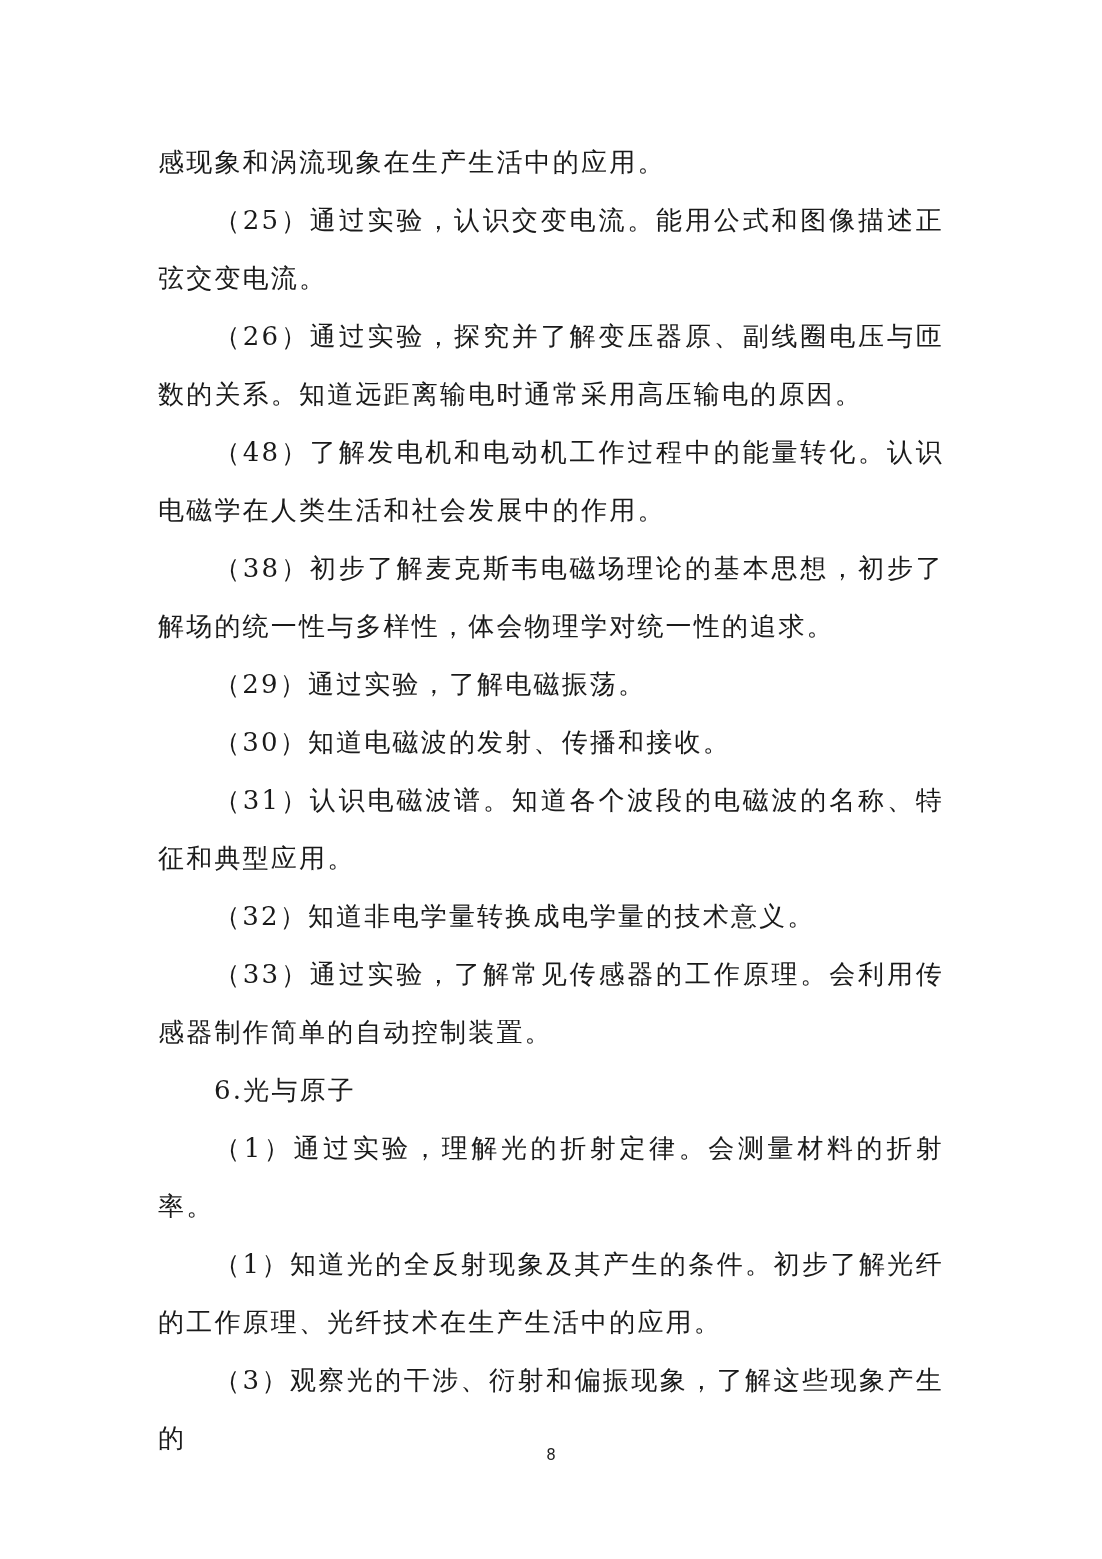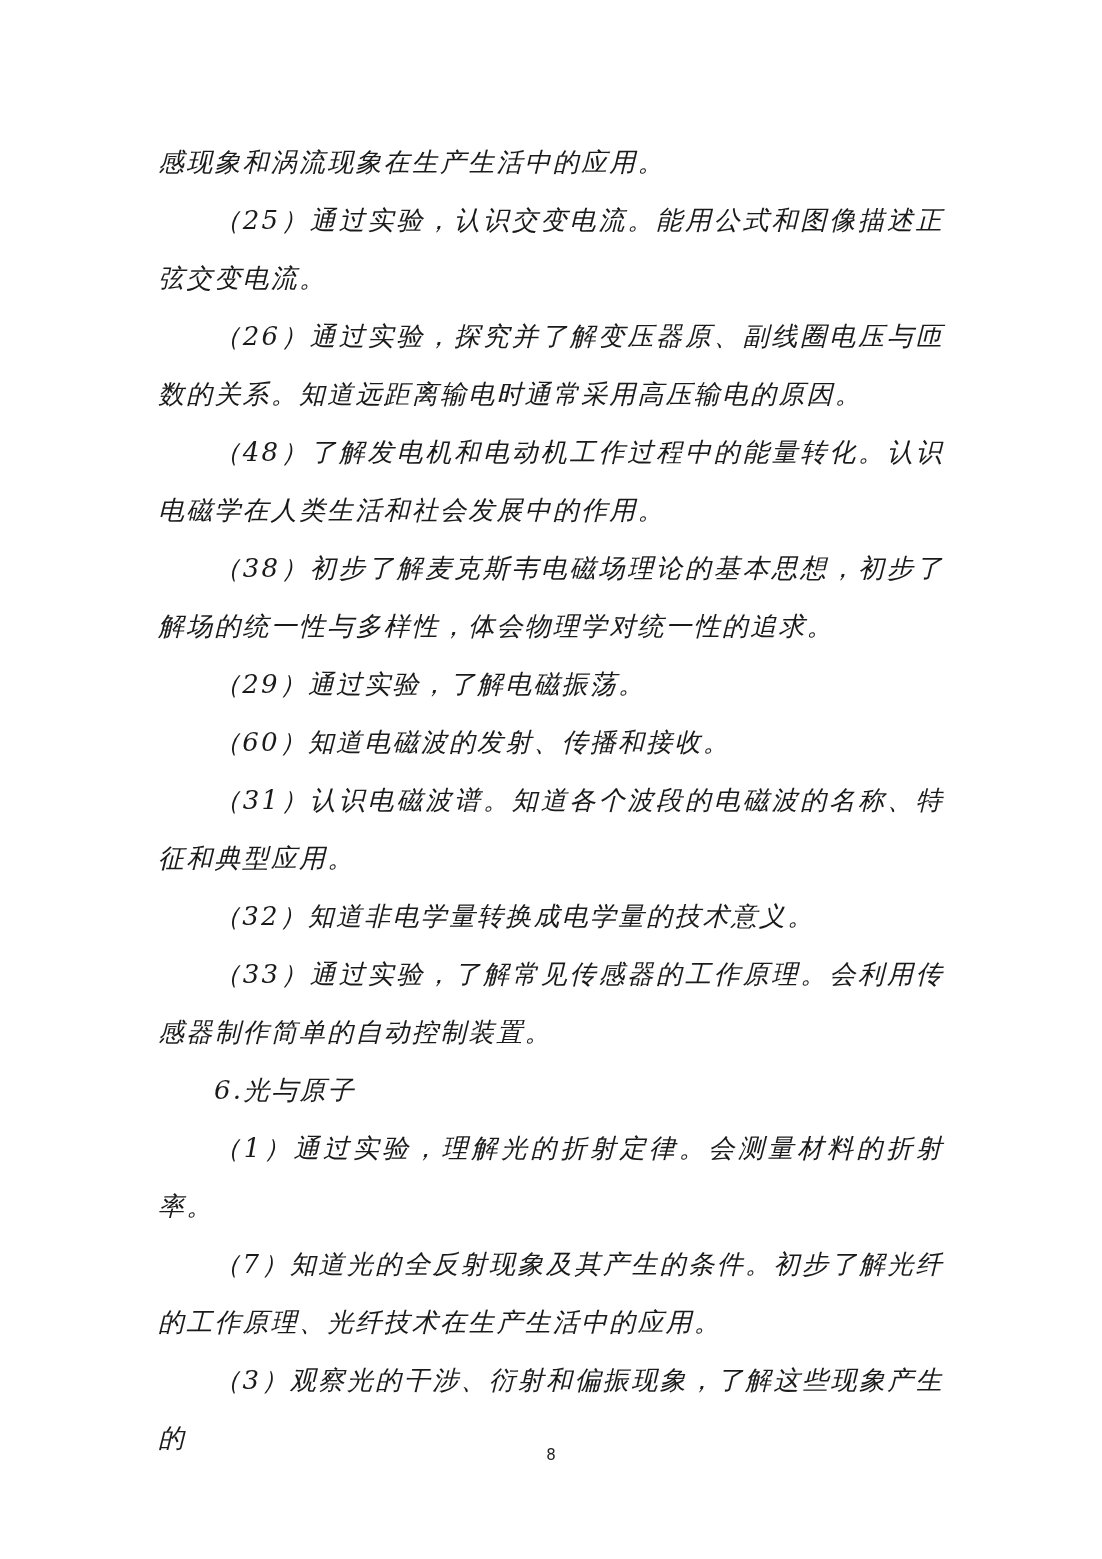--- a/index.html
+++ b/index.html
@@ -13,21 +13,20 @@
       position: relative;
       overflow: hidden;
       font-family: "DejaVu Serif", "Liberation Serif", serif;
       color: #1a1a1a;
     }
     .page {
       position: absolute;
       left: 158px;
       top: 133px;
       width: 786px;
-      font-style: italic;
     }
     .para {
       margin: 0;
       font-size: 26px;
       line-height: 58px;
       letter-spacing: 2.2px;
       text-align: justify;
       text-align-last: left;
       word-break: break-all;
     }
@@ -51,23 +50,23 @@
 </head>
 <body>
 
 <div class="page">
   <p class="para">感现象和涡流现象在生产生活中的应用。</p>
   <p class="para indent">（25）通过实验，认识交变电流。能用公式和图像描述正弦交变电流。</p>
   <p class="para indent">（26）通过实验，探究并了解变压器原、副线圈电压与匝数的关系。知道远距离输电时通常采用高压输电的原因。</p>
   <p class="para indent">（48）了解发电机和电动机工作过程中的能量转化。认识电磁学在人类生活和社会发展中的作用。</p>
   <p class="para indent">（38）初步了解麦克斯韦电磁场理论的基本思想，初步了解场的统一性与多样性，体会物理学对统一性的追求。</p>
   <p class="para indent">（29）通过实验，了解电磁振荡。</p>
-  <p class="para indent">（60）知道电磁波的发射、传播和接收。</p>
+  <p class="para indent">（30）知道电磁波的发射、传播和接收。</p>
   <p class="para indent">（31）认识电磁波谱。知道各个波段的电磁波的名称、特征和典型应用。</p>
   <p class="para indent">（32）知道非电学量转换成电学量的技术意义。</p>
   <p class="para indent">（33）通过实验，了解常见传感器的工作原理。会利用传感器制作简单的自动控制装置。</p>
   <p class="para heading">6.光与原子</p>
   <p class="para indent">（1）通过实验，理解光的折射定律。会测量材料的折射率。</p>
-  <p class="para indent">（7）知道光的全反射现象及其产生的条件。初步了解光纤的工作原理、光纤技术在生产生活中的应用。</p>
+  <p class="para indent">（1）知道光的全反射现象及其产生的条件。初步了解光纤的工作原理、光纤技术在生产生活中的应用。</p>
   <p class="para indent">（3）观察光的干涉、衍射和偏振现象，了解这些现象产生的</p>
 </div>
 
 <div class="page-number">8</div>
 
 </body></html>

